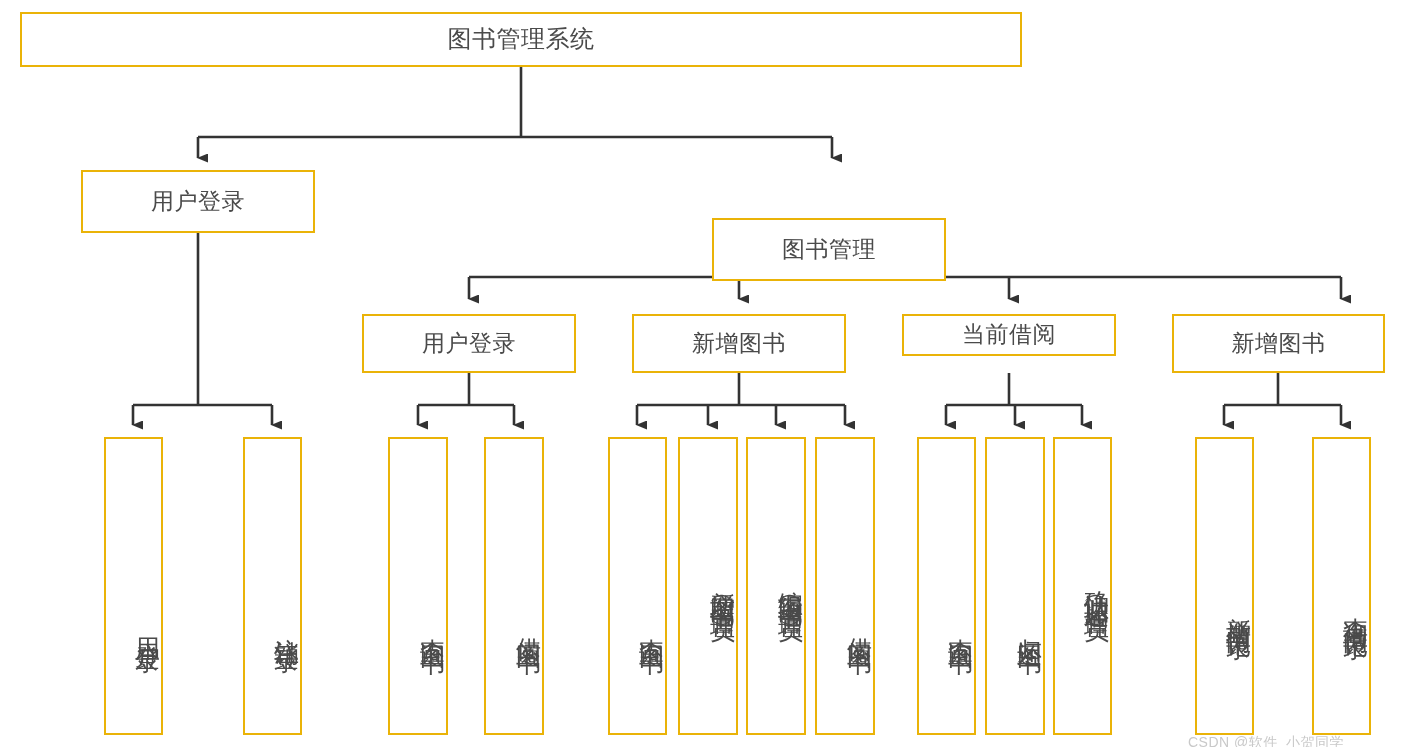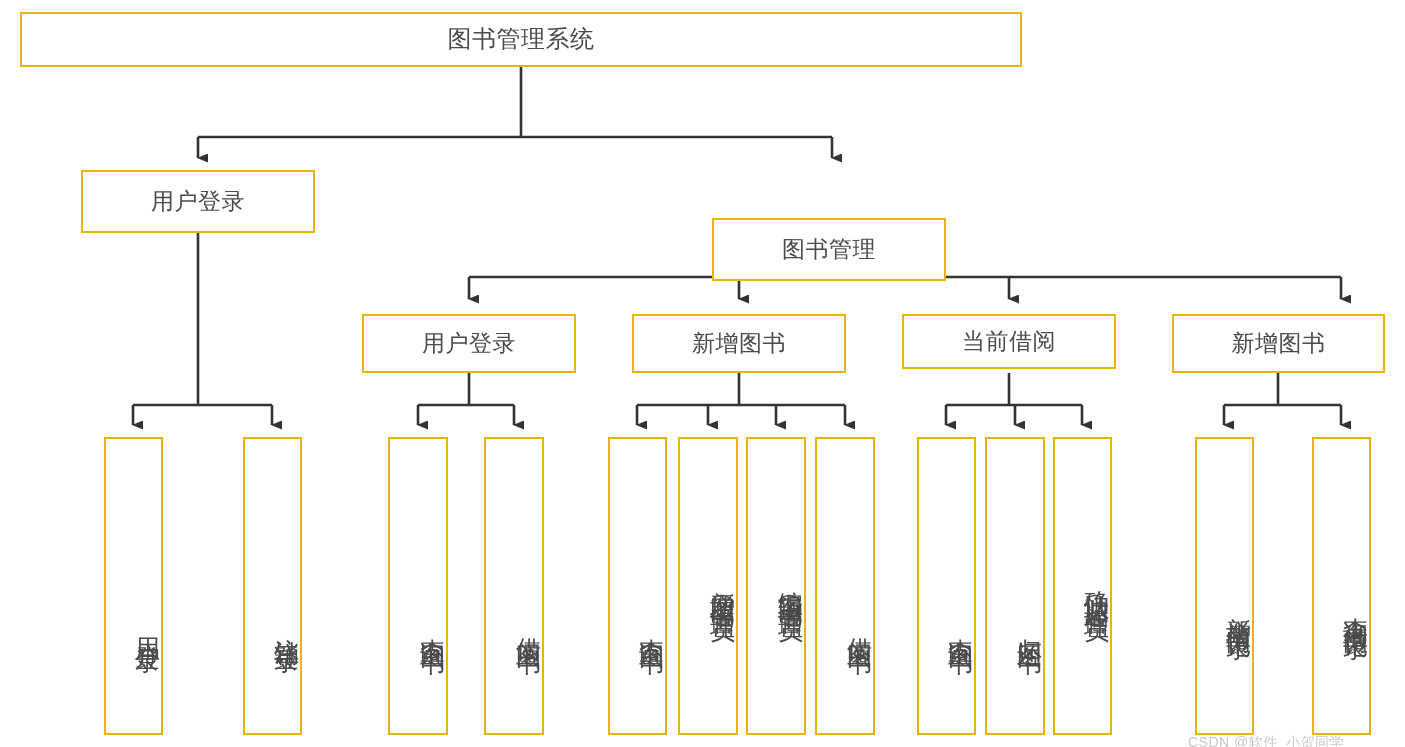--- a/index.html
+++ b/index.html
@@ -123,21 +123,21 @@
   <div class="node h root" style="left:20px;top:12px;width:1002px;height:55px;">图书管理系统</div>
 
   <div class="node h" style="left:81px;top:170px;width:234px;height:63px;">用户登录</div>
 
   <div class="node h" style="left:712px;top:170px;width:234px;height:63px;margin-top:48px;">图书管理</div>
 
   <div class="node h" style="left:362px;top:314px;width:214px;height:59px;">用户登录</div>
 
   <div class="node h" style="left:632px;top:314px;width:214px;height:59px;">新增图书</div>
 
-  <div class="node h" style="left:902px;top:314px;width:214px;height:55px;">当前借阅</div>
+  <div class="node h" style="left:902px;top:314px;width:214px;height:42px;">当前借阅</div>
 
   <div class="node h" style="left:1172px;top:314px;width:213px;height:59px;">新增图书</div>
 
   <div class="node v" style="left:104px;top:437px;width:59px;height:298px;padding-top:80px;">用户登录</div>
 
   <div class="node v" style="left:243px;top:437px;width:59px;height:298px;padding-top:80px;">注销登录</div>
 
   <div class="node v" style="left:388px;top:437px;width:60px;height:298px;padding-top:80px;">查询图书</div>
 
   <div class="node v" style="left:484px;top:437px;width:60px;height:298px;padding-top:80px;">借阅图书</div>

